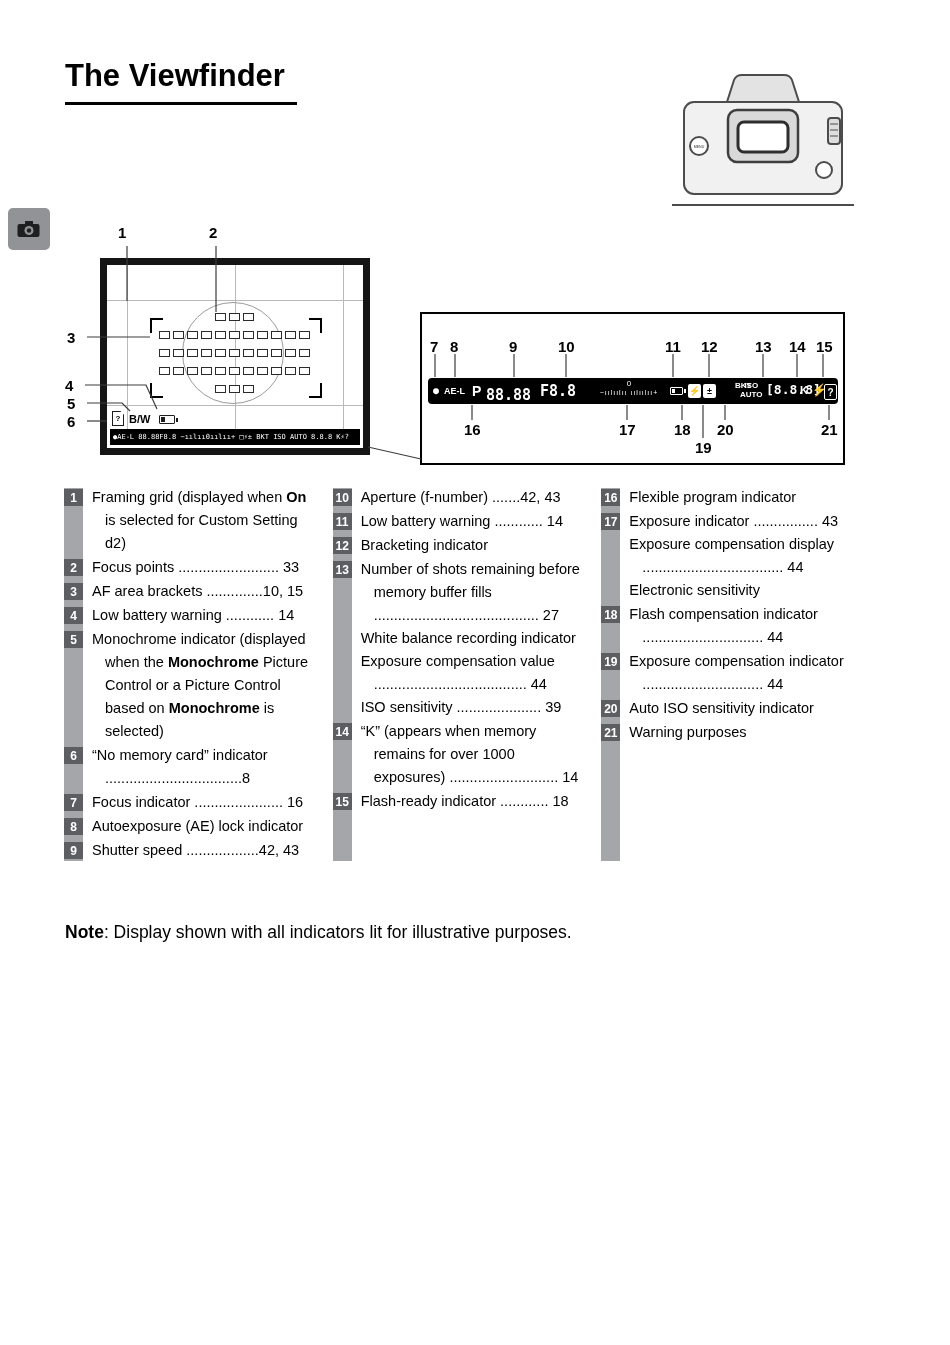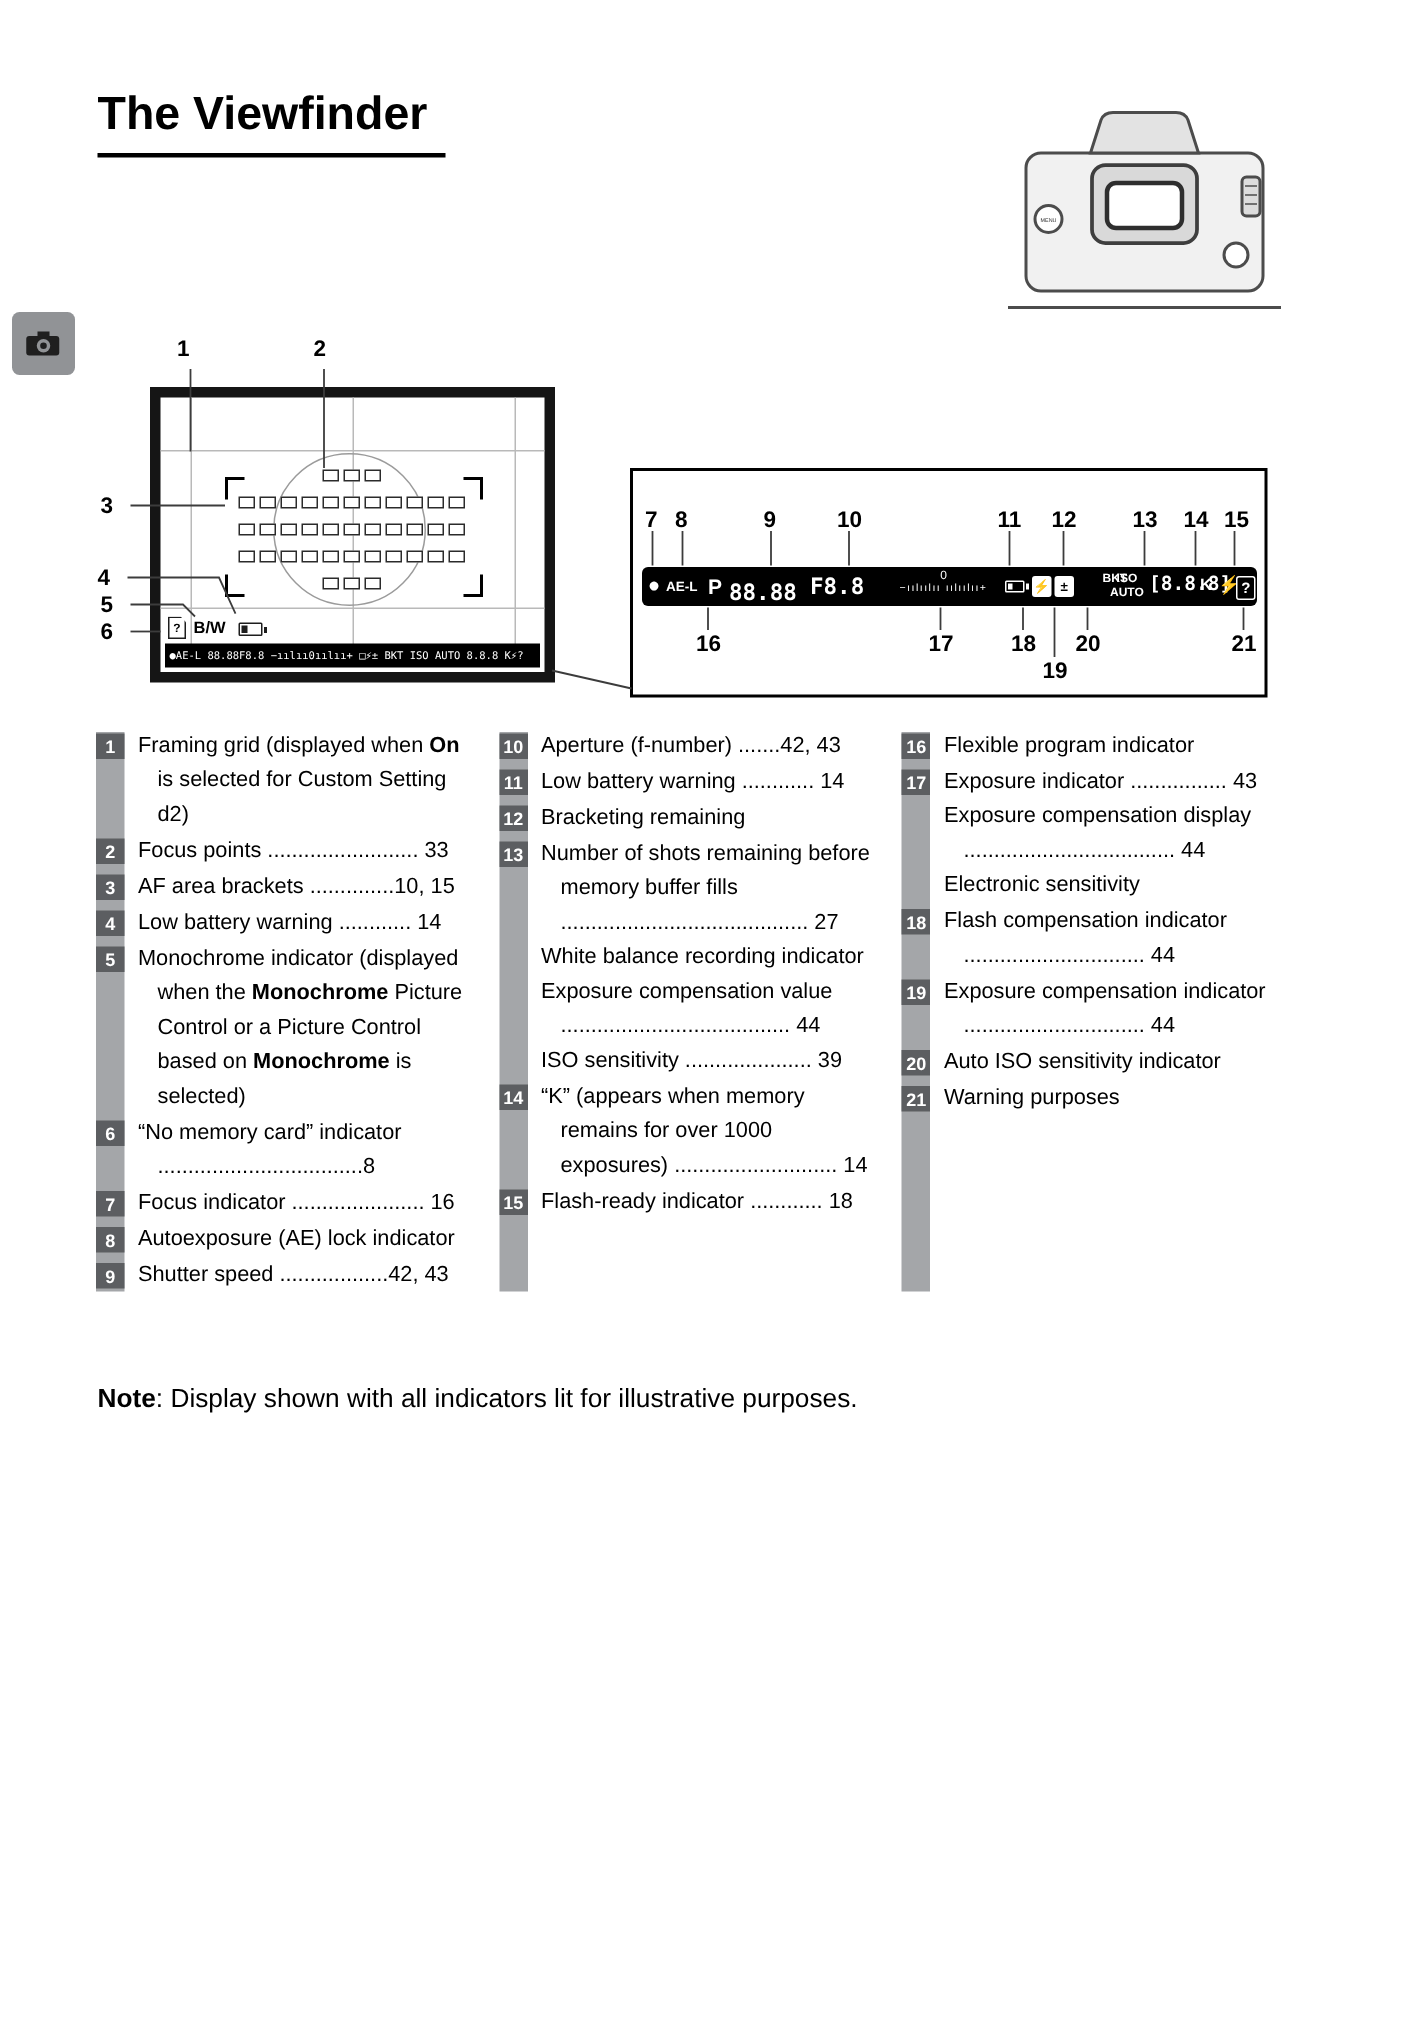--- a/index.html
+++ b/index.html
@@ -297,21 +297,21 @@
       <div class="item">
         <span class="badge">10</span>
         <div class="line">Aperture (f-number) .......42, 43</div>
       </div>
       <div class="item">
         <span class="badge">11</span>
         <div class="line">Low battery warning ............ 14</div>
       </div>
       <div class="item">
         <span class="badge">12</span>
-        <div class="line">Bracketing remaining</div>
+        <div class="line">Bracketing indicator</div>
       </div>
       <div class="item">
         <span class="badge">13</span>
         <div class="line">Number of shots remaining before memory buffer fills ......................................... 27</div>
         <div class="line">White balance recording indicator</div>
         <div class="line">Exposure compensation value ...................................... 44</div>
         <div class="line">ISO sensitivity ..................... 39</div>
       </div>
       <div class="item">
         <span class="badge">14</span>

